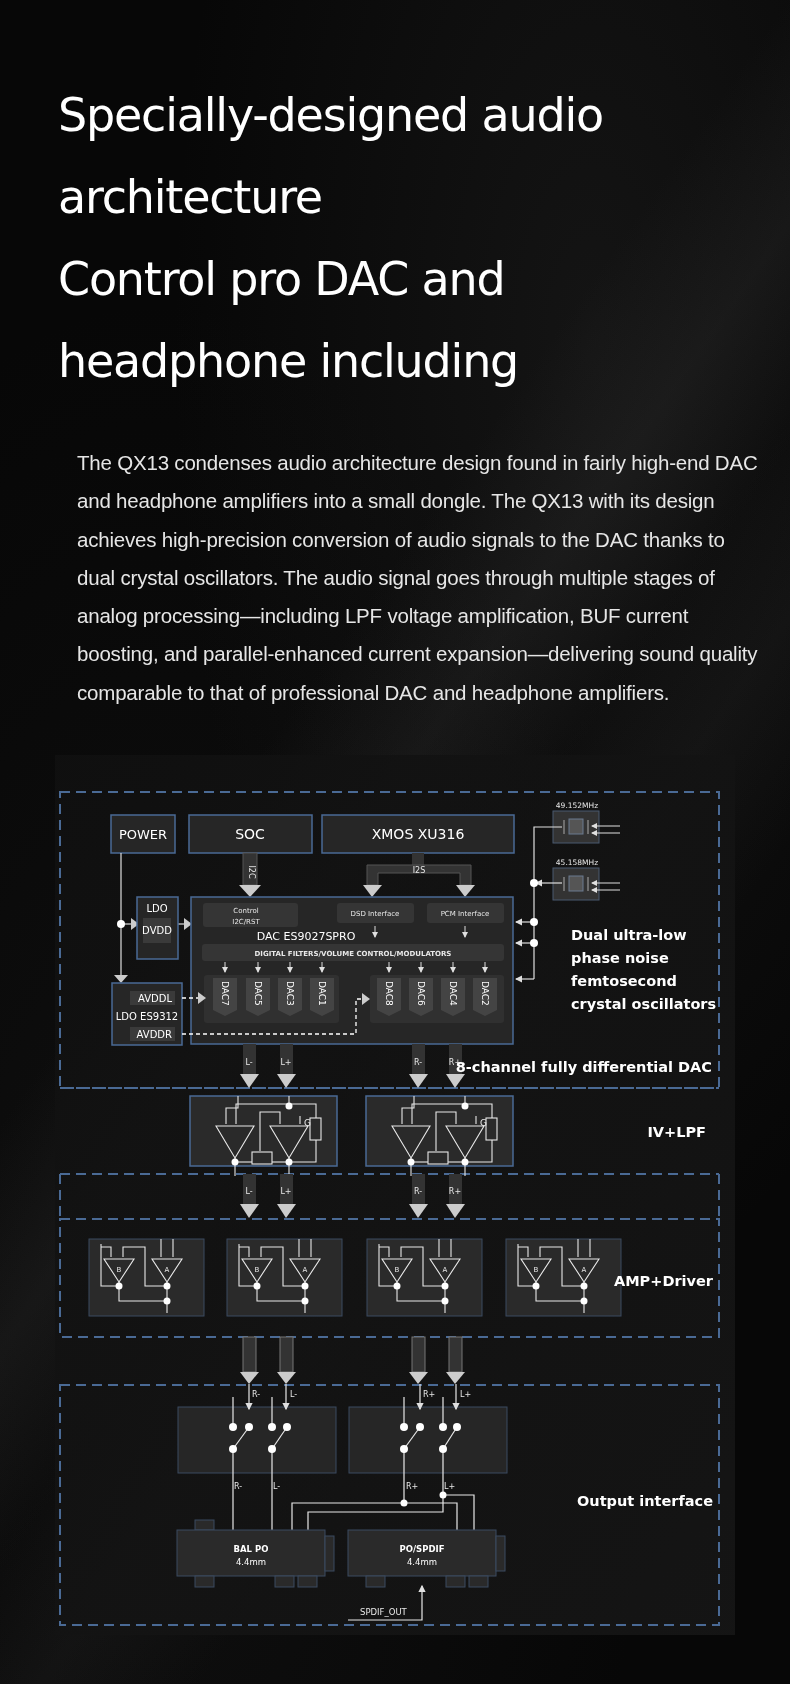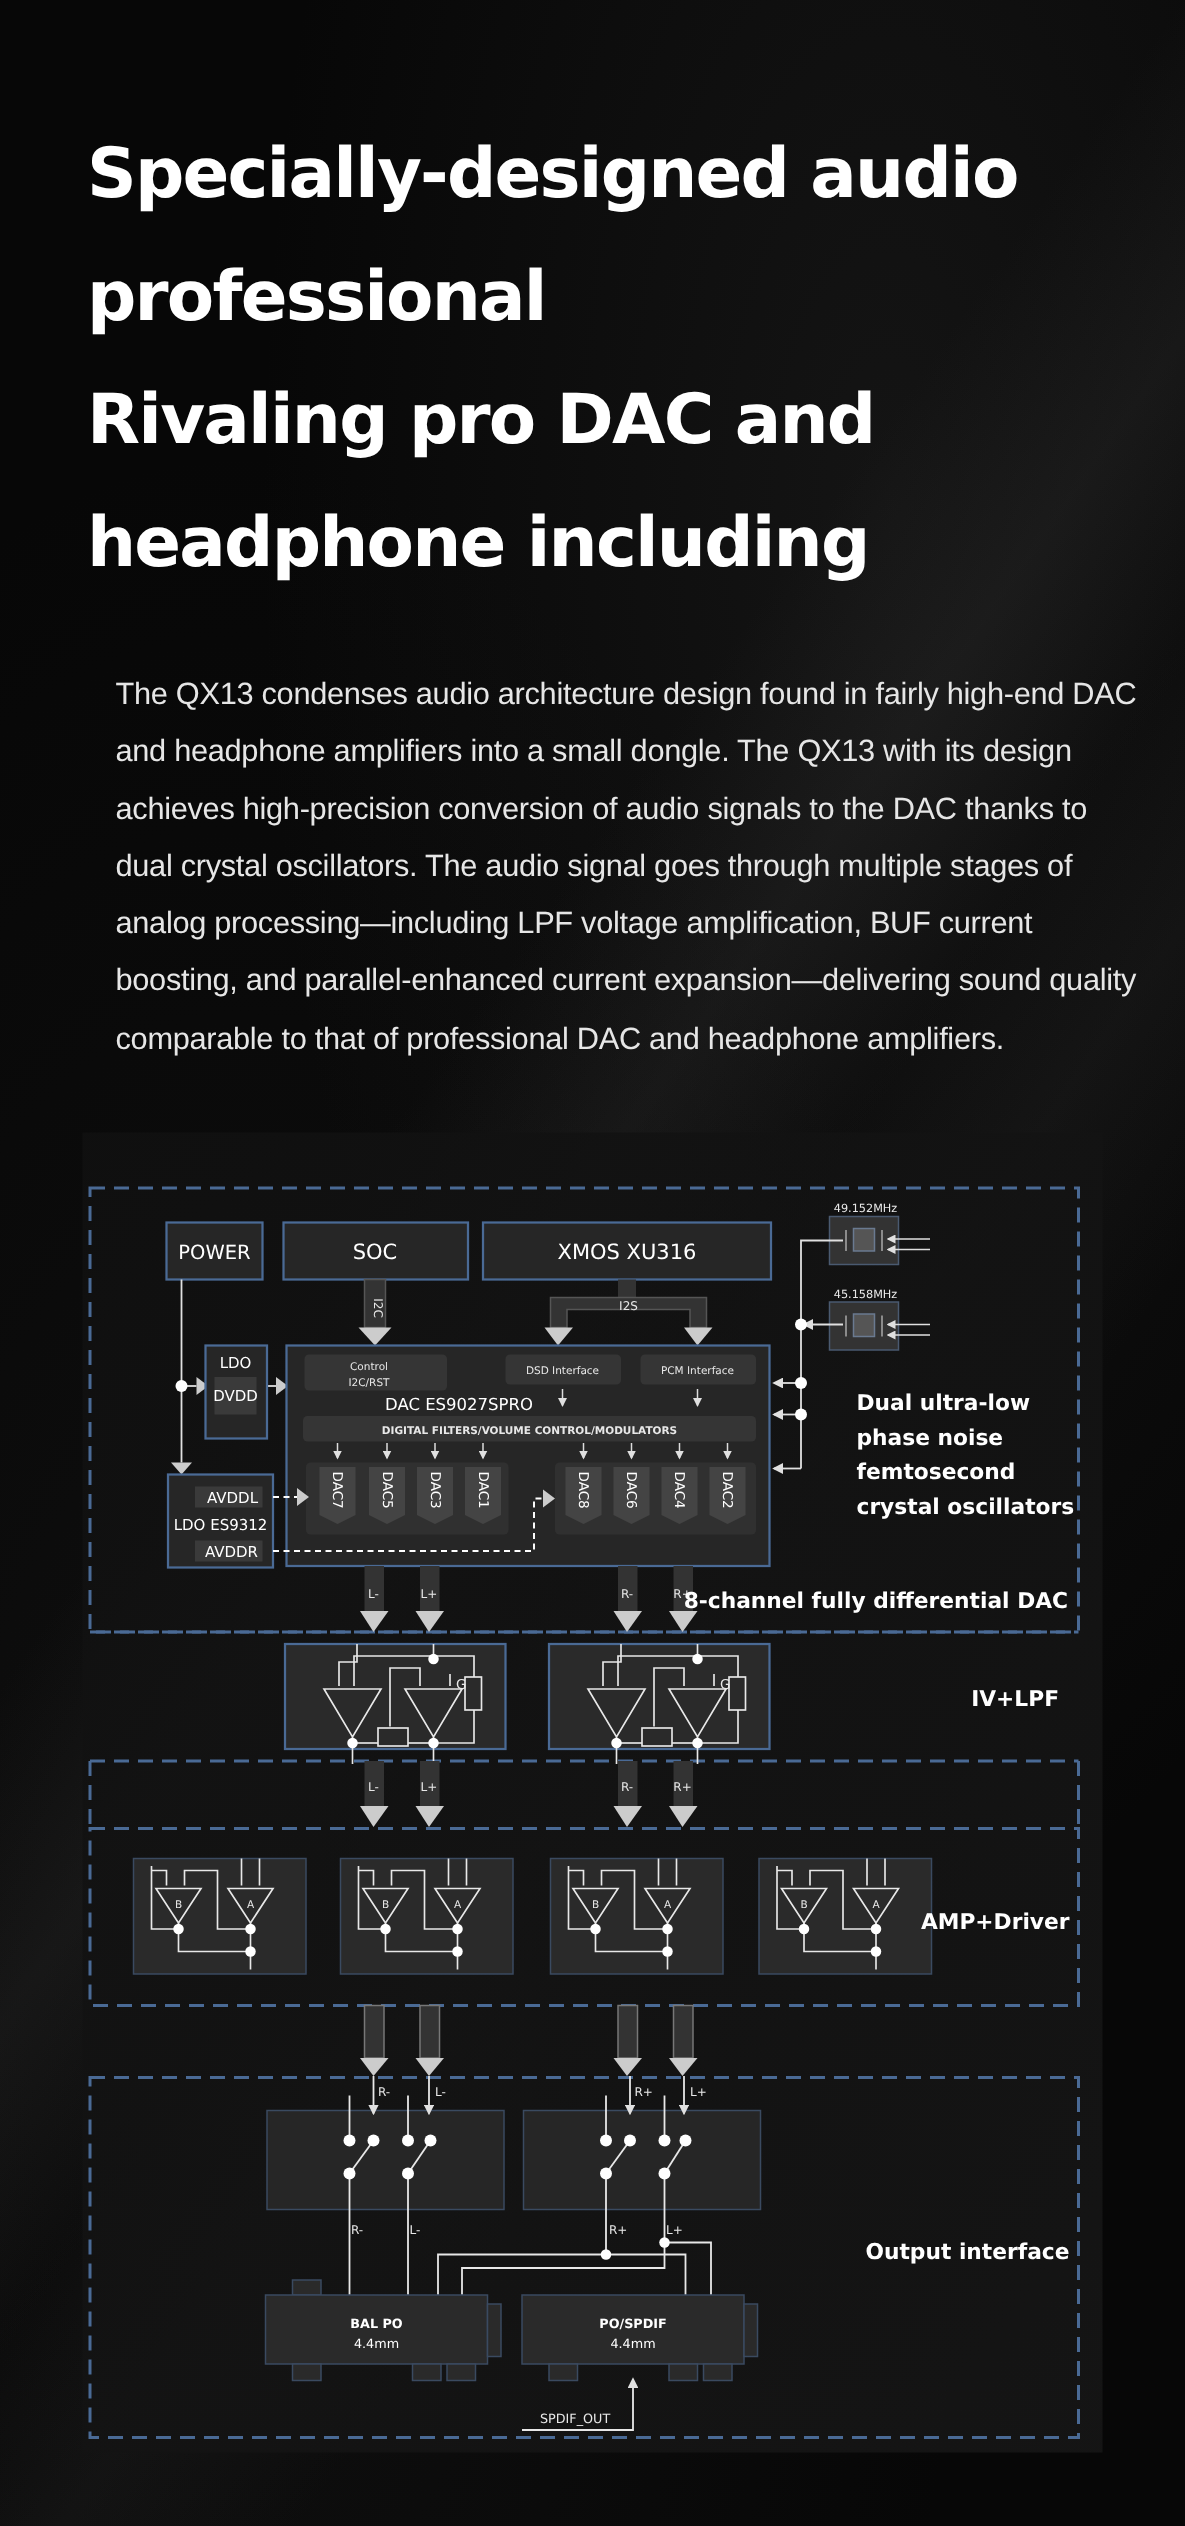--- a/index.html
+++ b/index.html
@@ -3,36 +3,36 @@
 <meta charset="utf-8">
 <style>
   html,body{margin:0;padding:0;}
   body{width:790px;height:1684px;background:#050505;position:relative;overflow:hidden;font-family:"DejaVu Sans","Liberation Sans",sans-serif;color:#fff;}
   .bg{position:absolute;inset:0;background:
     linear-gradient(125deg, transparent 0%, transparent 40%, rgba(70,70,70,0.18) 48%, transparent 56%),
     linear-gradient(125deg, transparent 55%, rgba(60,60,60,0.15) 62%, transparent 70%),
     radial-gradient(ellipse at 75% 20%, rgba(60,60,60,0.25), transparent 50%),
     radial-gradient(ellipse at 20% 80%, rgba(40,40,40,0.25), transparent 55%),
     #070707;}
-  .title{position:absolute;left:58px;top:74px;width:720px;margin:0;font-family:"DejaVu Sans",sans-serif;font-weight:bold;font-size:46px;line-height:82px;letter-spacing:-1.2px;color:#fff;}
+  .title{position:absolute;left:58px;top:74px;width:720px;margin:0;font-family:"DejaVu Sans",sans-serif;font-weight:normal;font-size:46px;line-height:82px;letter-spacing:-1.2px;color:#fff;}
   .title span{display:block;}
   .para{position:absolute;left:60px;top:427px;width:690px;margin:17px;font-family:"Liberation Sans",sans-serif;font-size:20.5px;line-height:38.3px;color:#e6e6e6;letter-spacing:-0.2px;}
   svg{position:absolute;left:0;top:0;}
   .lbl{font-family:"DejaVu Sans",sans-serif;fill:#fff;}
   .sm{font-family:"DejaVu Sans",sans-serif;fill:#e8e8e8;}
 </style>
 </head>
 <body>
 
 <div class="bg"></div>
 
 <h1 class="title">
   <span>Specially-designed audio</span>
-  <span>professional</span>
-  <span>Rivaling pro DAC and</span>
+  <span>architecture</span>
+  <span>Control pro DAC and</span>
   <span>headphone including</span>
 </h1>
 
 <p class="para">The QX13 condenses audio architecture design found in fairly high-end DAC and headphone amplifiers into a small dongle. The QX13 with its design achieves high-precision conversion of audio signals to the DAC thanks to dual crystal oscillators. The audio signal goes through multiple stages of analog processing—including LPF voltage amplification, BUF current boosting, and parallel-enhanced current expansion—delivering sound quality comparable to that of professional DAC and headphone amplifiers.</p>
 
 <svg width="790" height="1684" viewBox="0 0 790 1684">
   <defs>
     <marker id="ah" markerWidth="6" markerHeight="6" refX="5" refY="3" orient="auto">
         <path d="M0,0 L6,3 L0,6 z" fill="#e0e0e0"></path>
       </marker>

